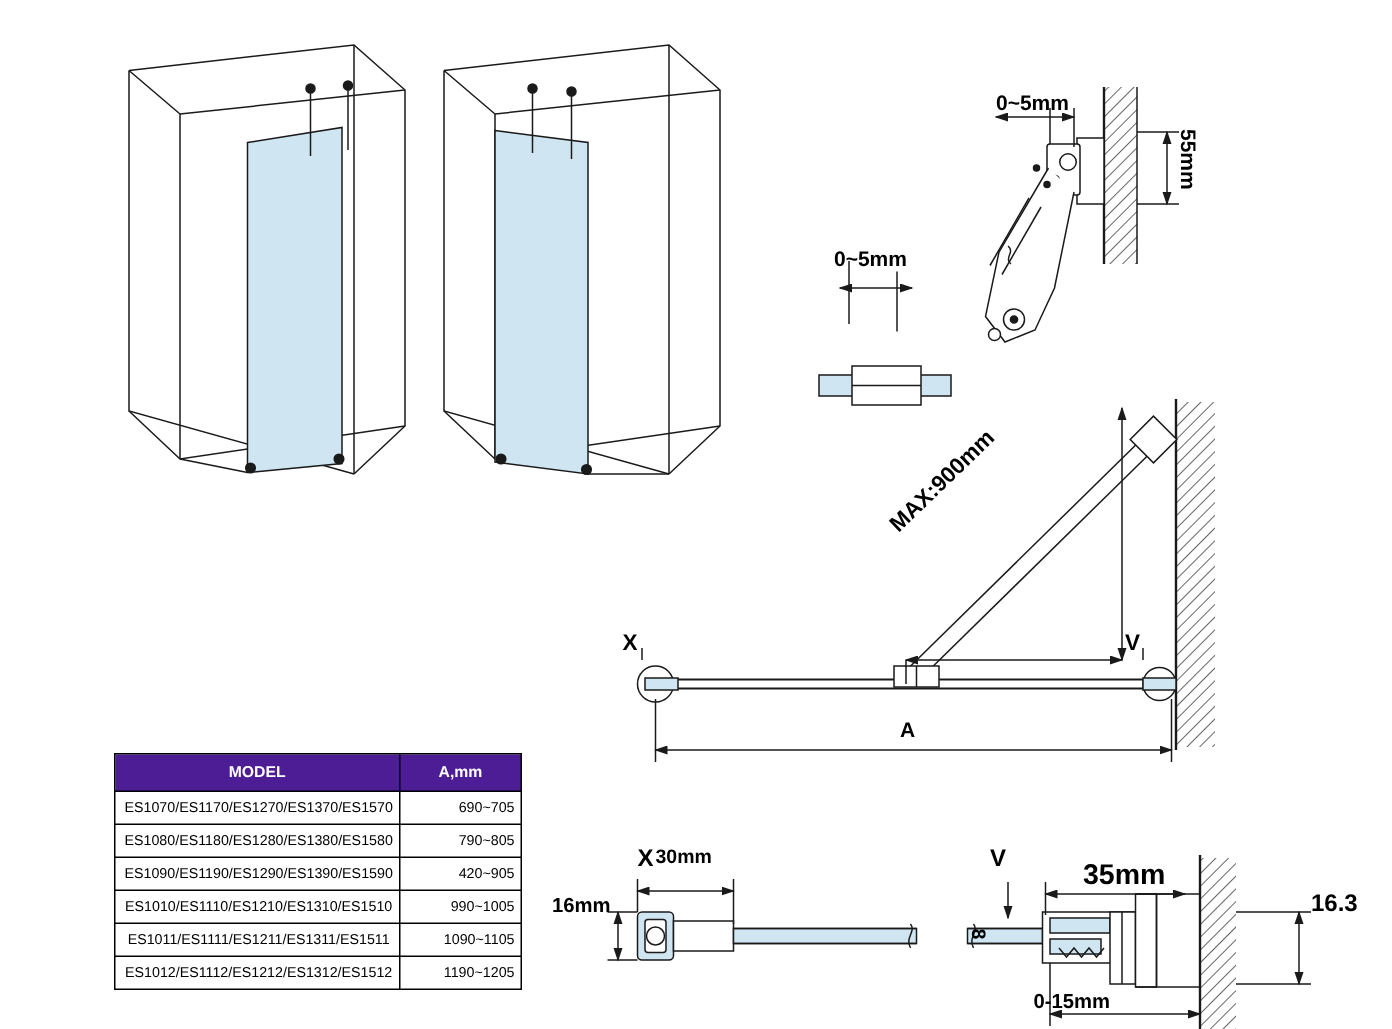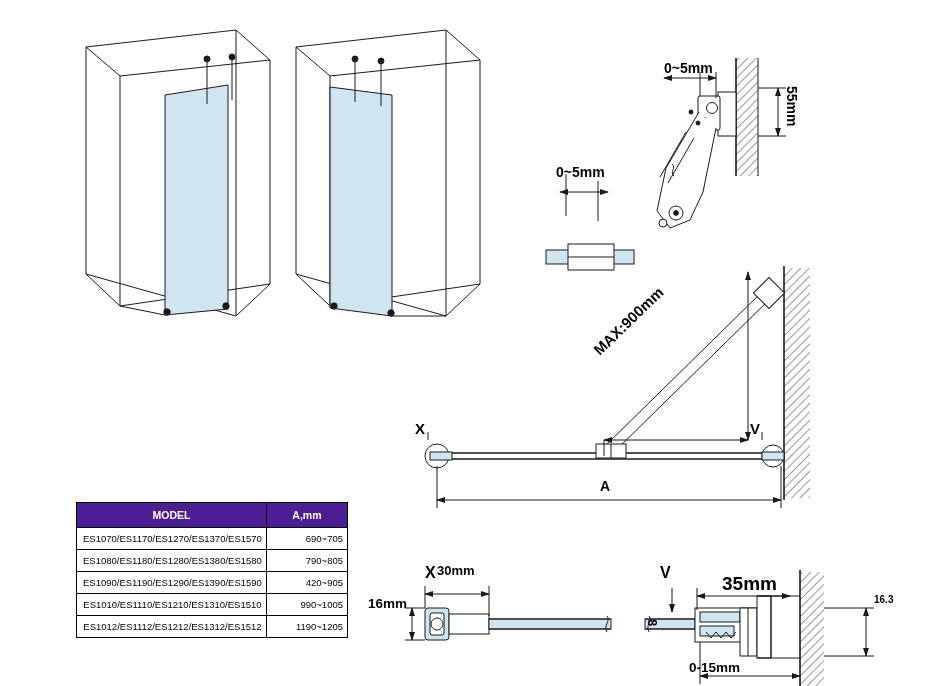--- a/index.html
+++ b/index.html
@@ -250,21 +250,21 @@
   <div class="lbl" style="left:600px;top:462px;font-size:14px;">A</div>
   <div class="lbl" style="left:415px;top:404px;font-size:15px;">X</div>
   <div class="lbl" style="left:750px;top:404px;font-size:15px;">V</div>
 
   <div class="lbl" style="left:425px;top:548px;font-size:16px;">X</div>
   <div class="lbl" style="left:437px;top:547px;font-size:13px;">30mm</div>
   <div class="lbl" style="left:352px;top:580px;font-size:13.5px;margin-left:16px;">16mm</div>
 
   <div class="lbl" style="left:660px;top:548px;font-size:16px;">V</div>
   <div class="lbl" style="left:722px;top:557px;font-size:19px;">35mm</div>
-  <div class="lbl" style="left:874px;top:578px;font-size:10px;">16.3</div>
+  <div class="lbl" style="left:874px;top:578px;font-size:16px;">16.3</div>
   <div class="lbl" style="left:660px;top:603px;font-size:13px;transform:rotate(90deg);transform-origin:left top;">8</div>
   <div class="lbl" style="left:689px;top:644px;font-size:13.5px;">0-15mm</div>
 
   <table class="tbl">
     <thead>
       <tr>
         <th>MODEL</th>
         <th>A,mm</th>
       </tr>
     </thead>
@@ -279,19 +279,23 @@
       </tr>
       <tr>
         <td class="c1">ES1090/ES1190/ES1290/ES1390/ES1590</td>
         <td class="c2">420~905</td>
       </tr>
       <tr>
         <td class="c1">ES1010/ES1110/ES1210/ES1310/ES1510</td>
         <td class="c2">990~1005</td>
       </tr>
       <tr>
+        <td class="c1">ES1011/ES1111/ES1211/ES1311/ES1511</td>
+        <td class="c2">1090~1105</td>
+      </tr>
+      <tr>
         <td class="c1">ES1012/ES1112/ES1212/ES1312/ES1512</td>
         <td class="c2">1190~1205</td>
       </tr>
     </tbody>
   </table>
 
 </div>
 
 </body></html>

